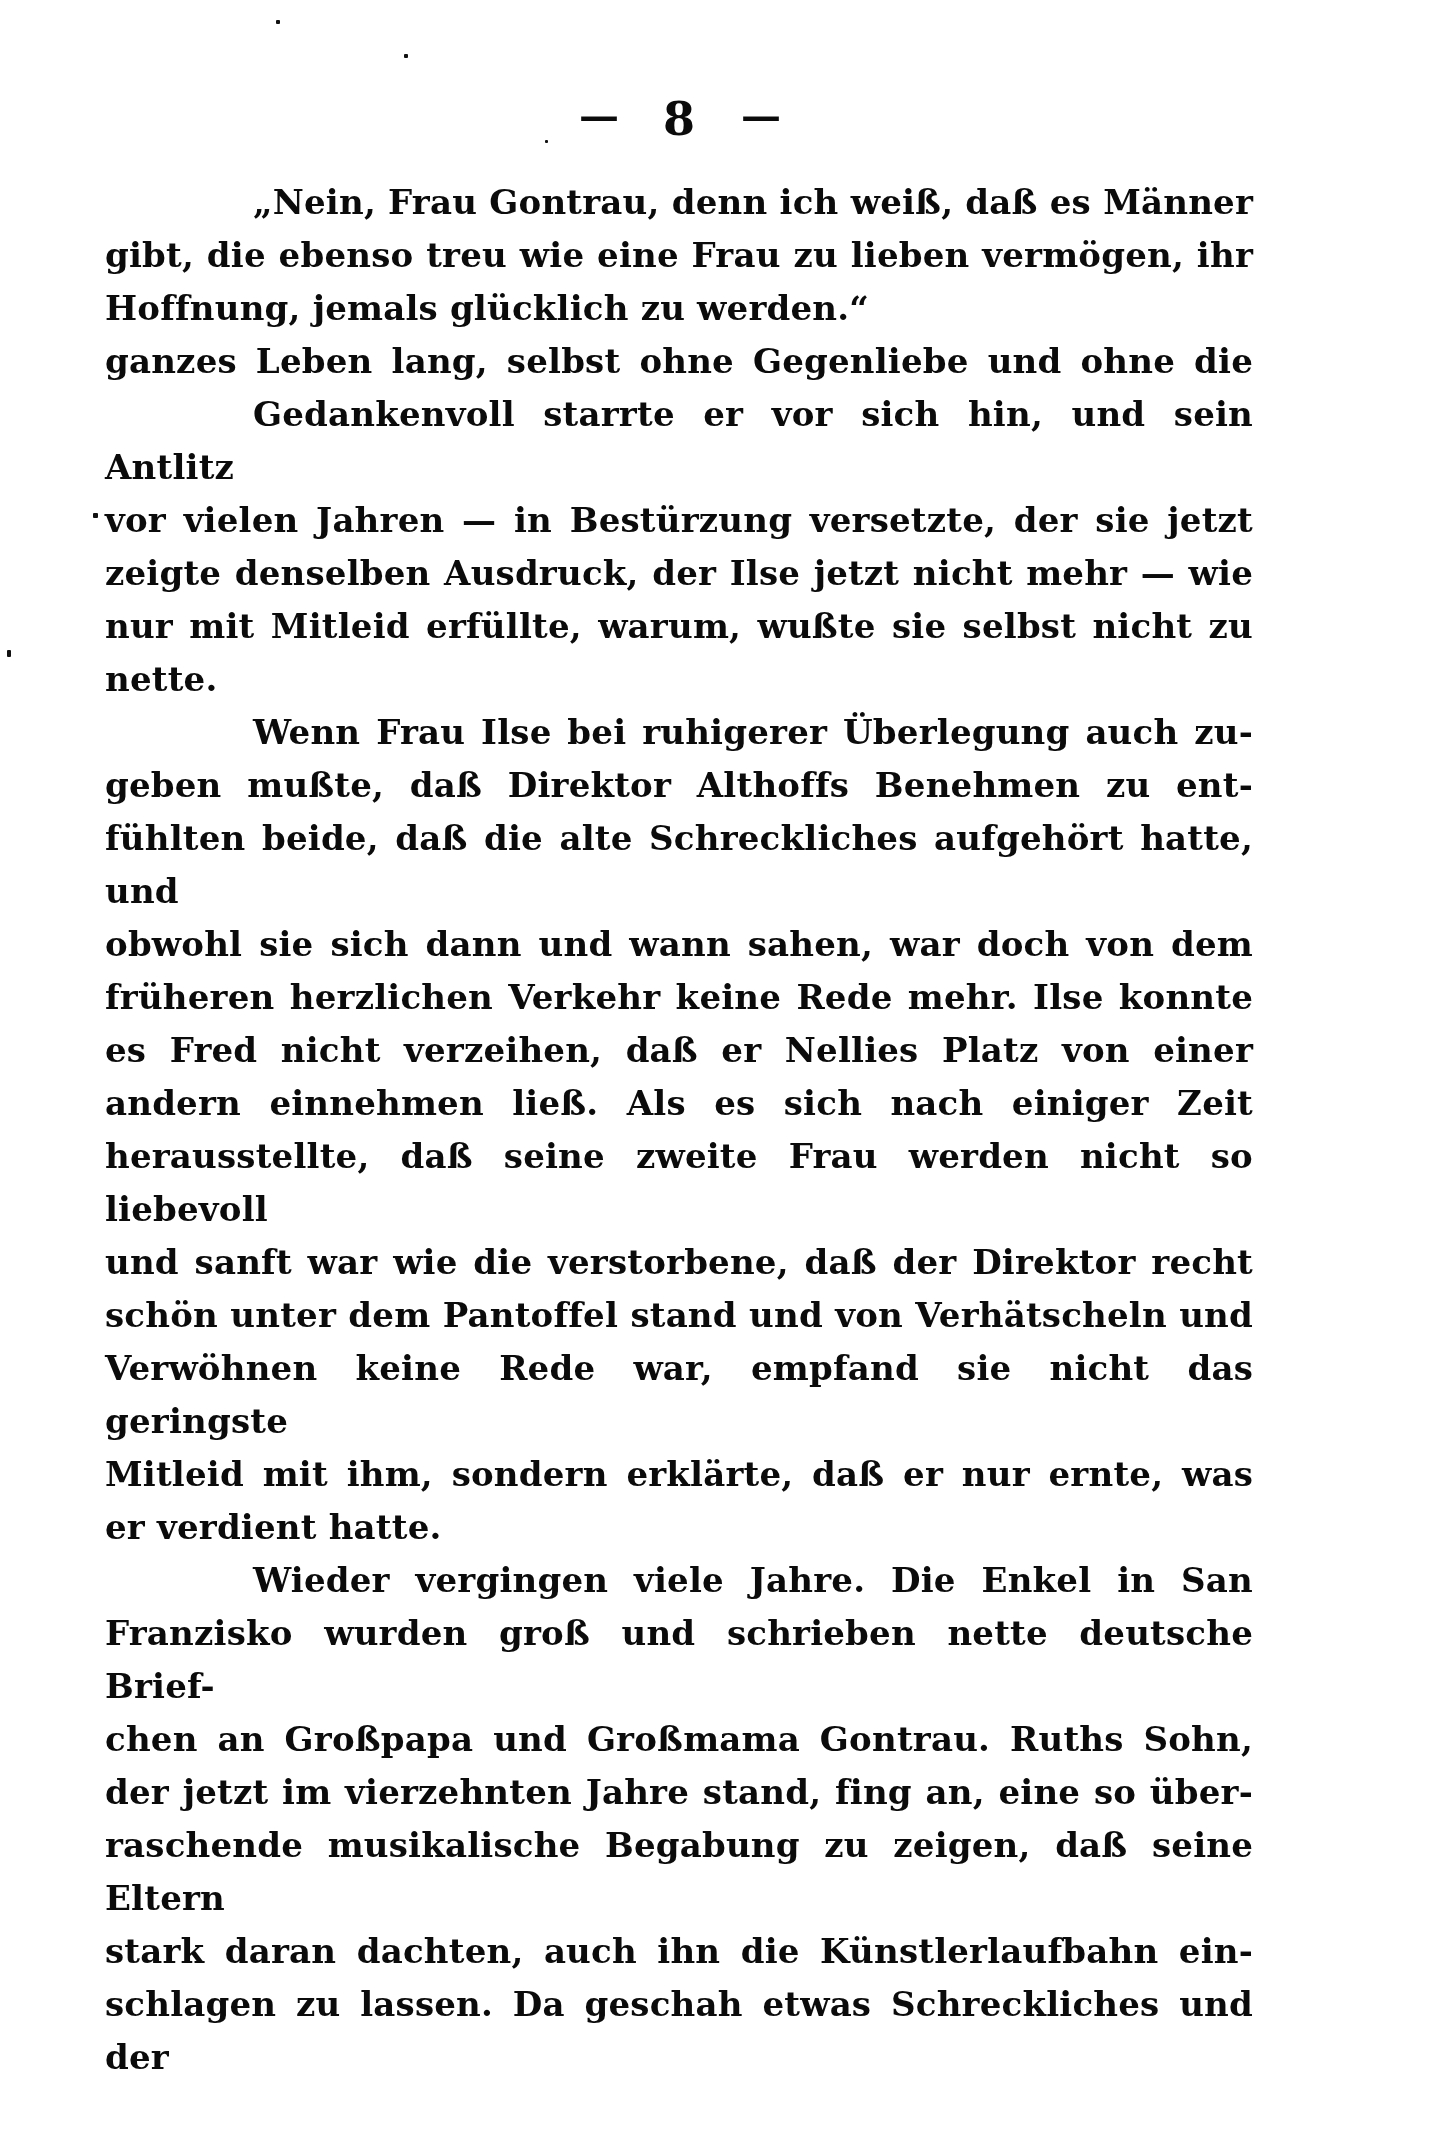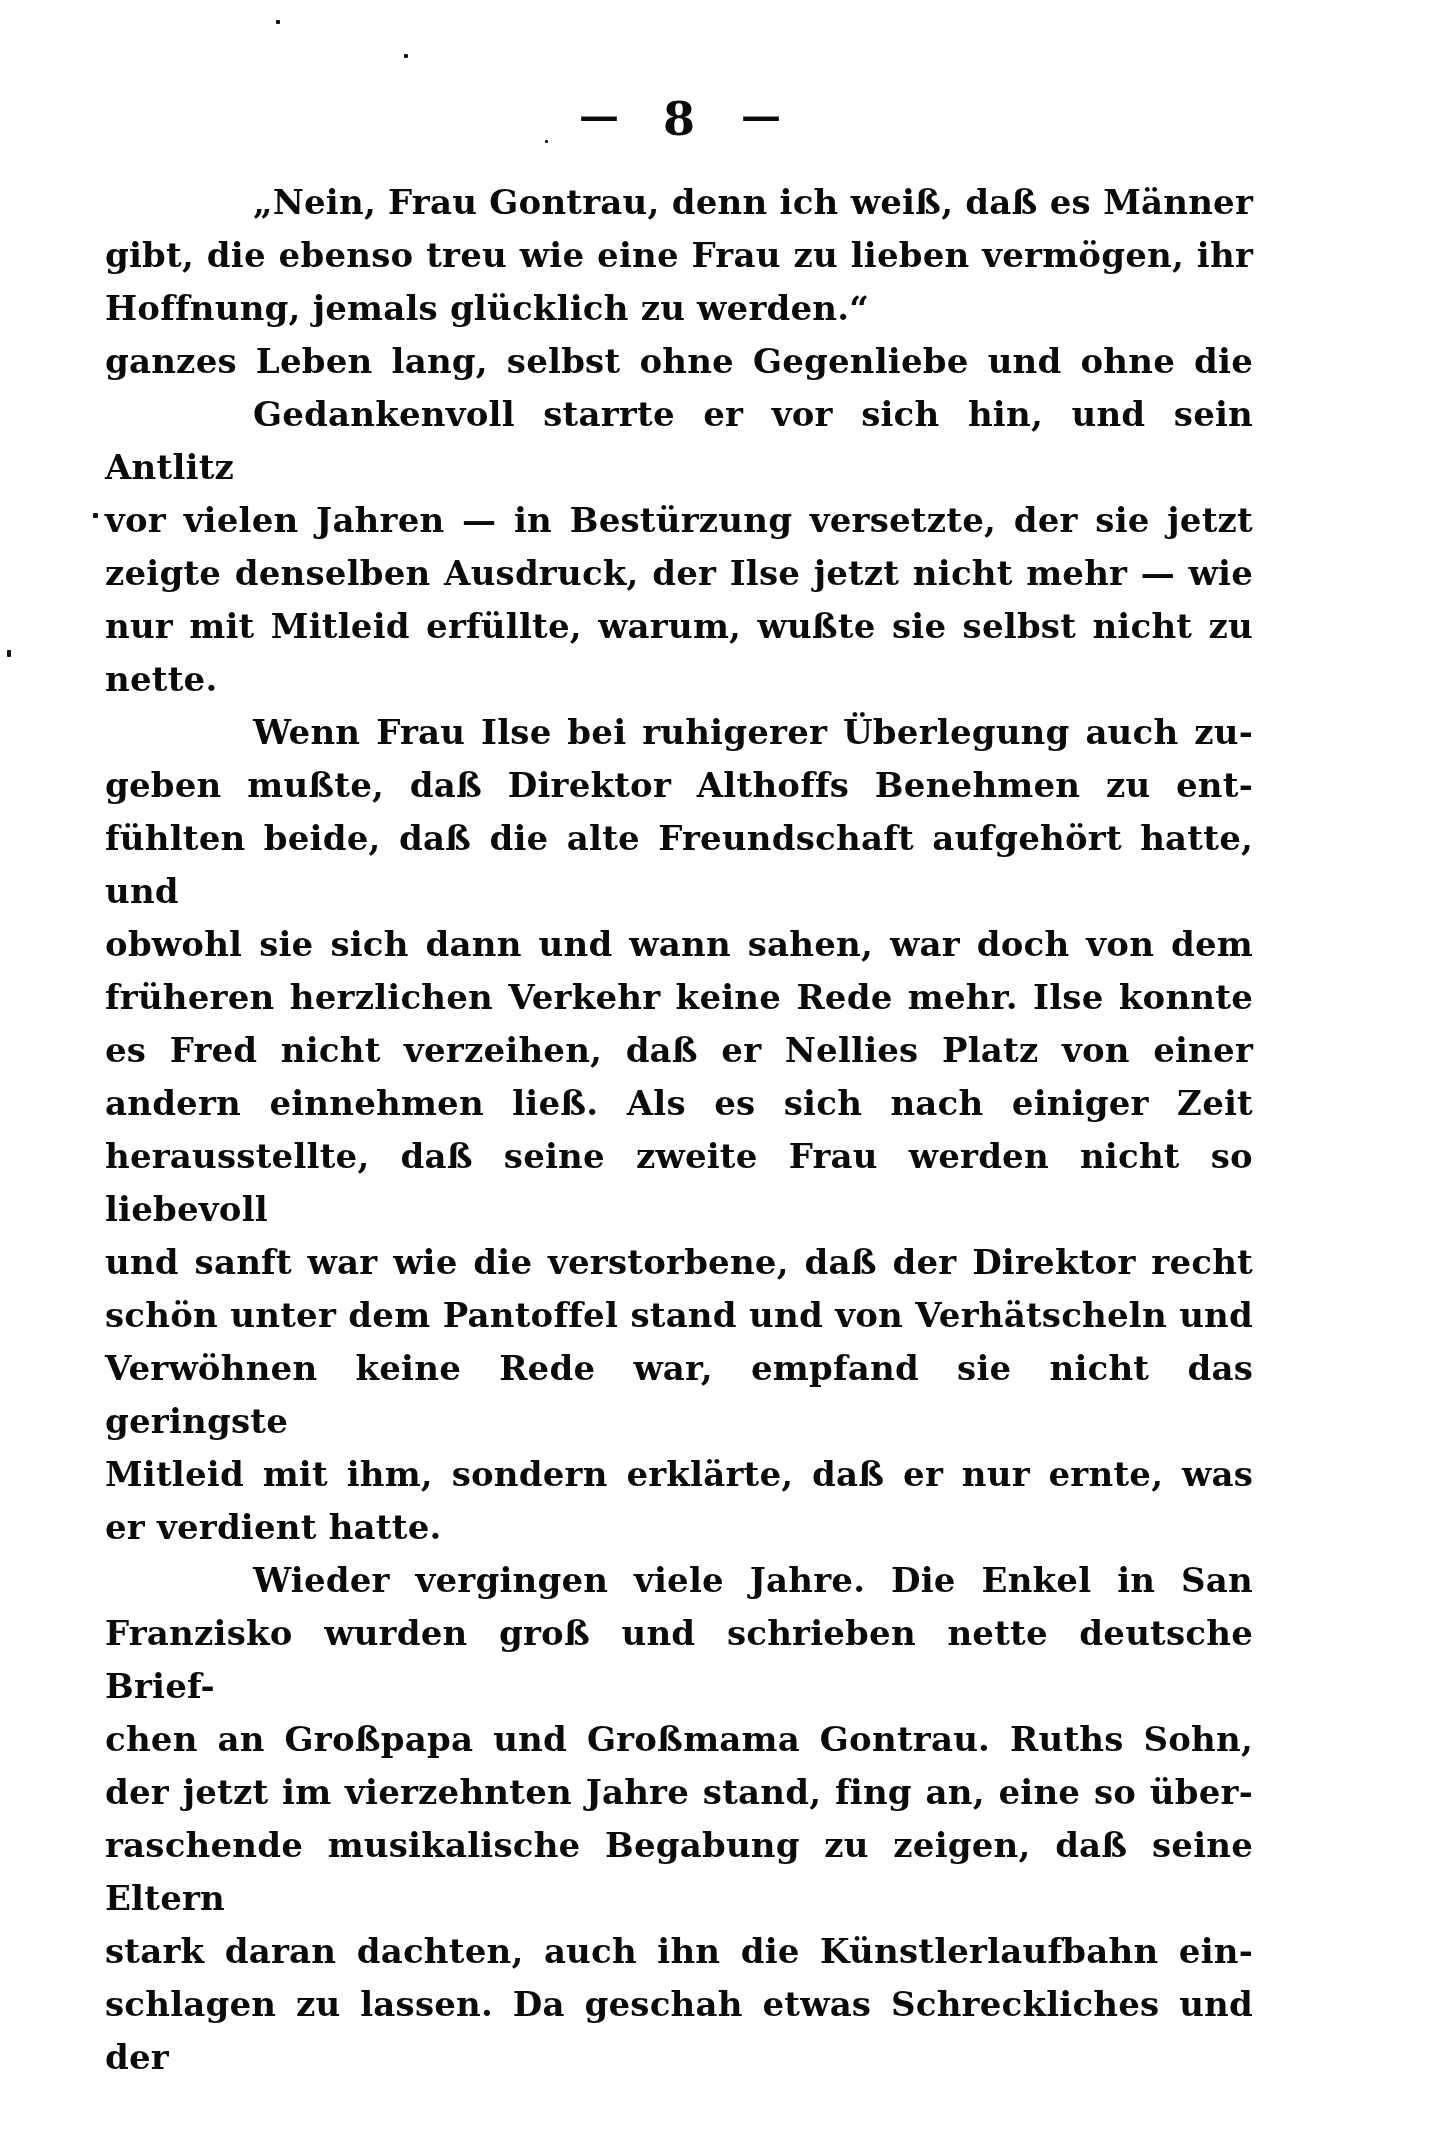--- a/index.html
+++ b/index.html
@@ -91,21 +91,21 @@
       <div class="paragraph">
         <div class="line first">Gedankenvoll starrte er vor sich hin, und sein Antlitz</div>
         <div class="line">vor vielen Jahren — in Bestürzung versetzte, der sie jetzt</div>
         <div class="line">zeigte denselben Ausdruck, der Ilse jetzt nicht mehr — wie</div>
         <div class="line">nur mit Mitleid erfüllte, warum, wußte sie selbst nicht zu</div>
         <div class="line last">nette.</div>
       </div>
       <div class="paragraph">
         <div class="line first">Wenn Frau Ilse bei ruhigerer Überlegung auch zu-</div>
         <div class="line">geben mußte, daß Direktor Althoffs Benehmen zu ent-</div>
-        <div class="line">fühlten beide, daß die alte Freundschaft aufgehört hatte, und</div>
+        <div class="line">fühlten beide, daß die alte Schreckliches aufgehört hatte, und</div>
         <div class="line">obwohl sie sich dann und wann sahen, war doch von dem</div>
         <div class="line">früheren herzlichen Verkehr keine Rede mehr.  Ilse konnte</div>
         <div class="line">es Fred nicht verzeihen, daß er Nellies Platz von einer</div>
         <div class="line">andern einnehmen ließ.  Als es sich nach einiger Zeit</div>
         <div class="line">herausstellte, daß seine zweite Frau werden nicht so liebevoll</div>
         <div class="line">und sanft war wie die verstorbene, daß der Direktor recht</div>
         <div class="line">schön unter dem Pantoffel stand und von Verhätscheln und</div>
         <div class="line">Verwöhnen keine Rede war, empfand sie nicht das geringste</div>
         <div class="line">Mitleid mit ihm, sondern erklärte, daß er nur ernte, was</div>
         <div class="line last">er verdient hatte.</div>

